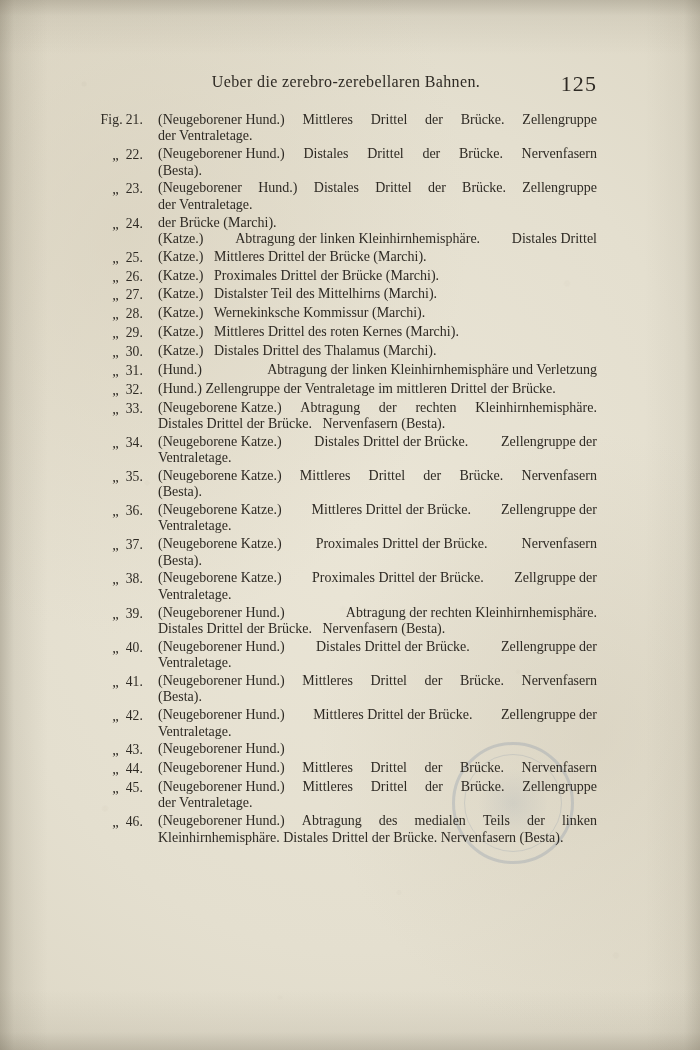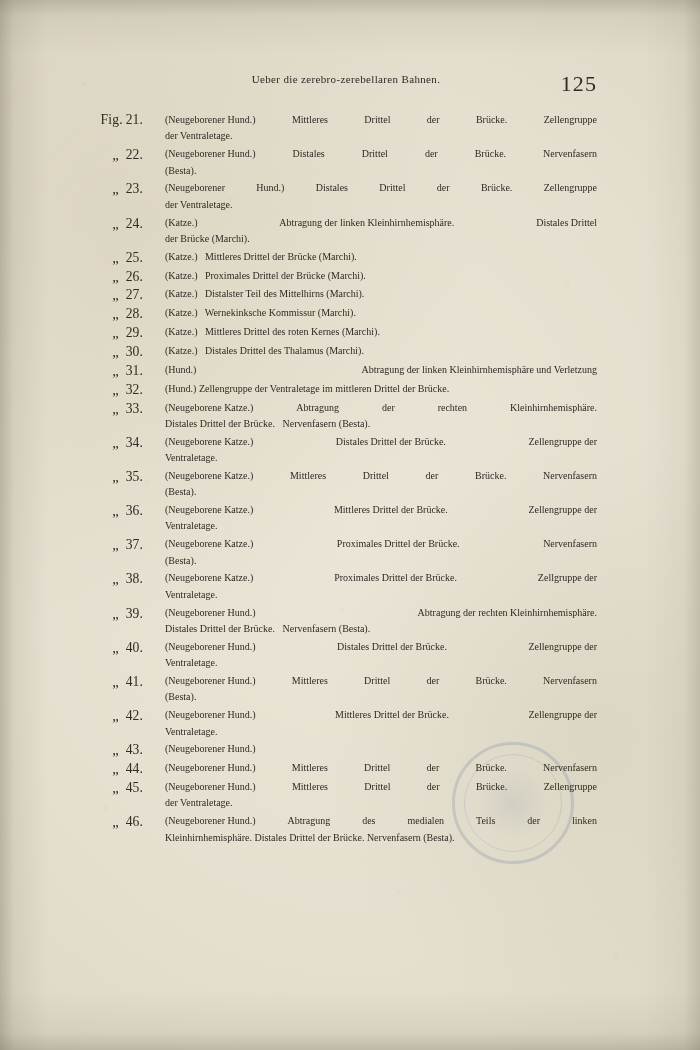--- a/index.html
+++ b/index.html
@@ -84,21 +84,21 @@
   #running-head {
     position: absolute;
     left: 95px;
     top: 73px;
     width: 502px;
     display: flex;
     align-items: baseline;
     justify-content: center;
   }
   #running-head .head-title {
-    font-size: 11px;
+    font-size: 16px;
     letter-spacing: 0.35px;
     white-space: nowrap;
   }
   #page-number {
     position: absolute;
     right: 0px;
     top: -2px;
     font-size: 22px;
     letter-spacing: 1.1px;
   }
@@ -128,22 +128,22 @@
   }
   .fig-label .ditto {
     font-size: 14.5px;
     position: relative;
     top: 1px;
   }
   .fig-label .fig-word { letter-spacing: 0.2px; }
 
   .fig-body {
     flex: 1 1 auto;
-    margin-left: 22px;
-    font-size: 10px;
+    margin-left: 15px;
+    font-size: 14px;
     line-height: 16.35px;
   }
 
   
   .fig-body .line {
     display: block;
     white-space: nowrap;
   }
   .fig-body .line.justified {
     display: flex;
@@ -205,26 +205,26 @@
             <span>der</span>
             <span>Brücke.</span>
             <span>Zellengruppe</span>
           </span>
           <span class="line">der Ventraletage.</span>
         </div>
       </div>
       <div class="fig-entry">
         <div class="fig-label"><span class="ditto">„</span> <span>24.</span></div>
         <div class="fig-body">
+          <span class="line">der Brücke (Marchi).</span>
           <span class="line justified">
             <span>(Katze.)</span>
             <span>Abtragung der linken Kleinhirnhemisphäre.</span>
             <span>Distales Drittel</span>
           </span>
-          <span class="line">der Brücke (Marchi).</span>
         </div>
       </div>
       <div class="fig-entry">
         <div class="fig-label"><span class="ditto">„</span> <span>25.</span></div>
         <div class="fig-body">
           <span class="line">(Katze.)  Mittleres Drittel der Brücke (Marchi).</span>
         </div>
       </div>
       <div class="fig-entry">
         <div class="fig-label"><span class="ditto">„</span> <span>26.</span></div>

